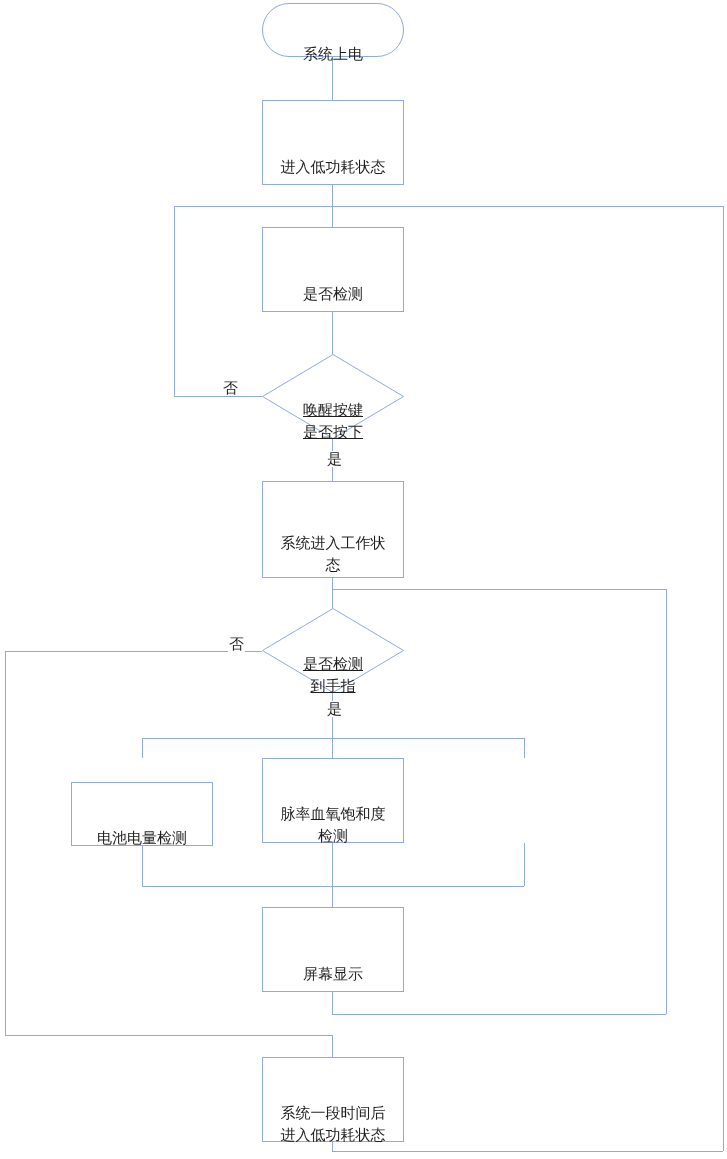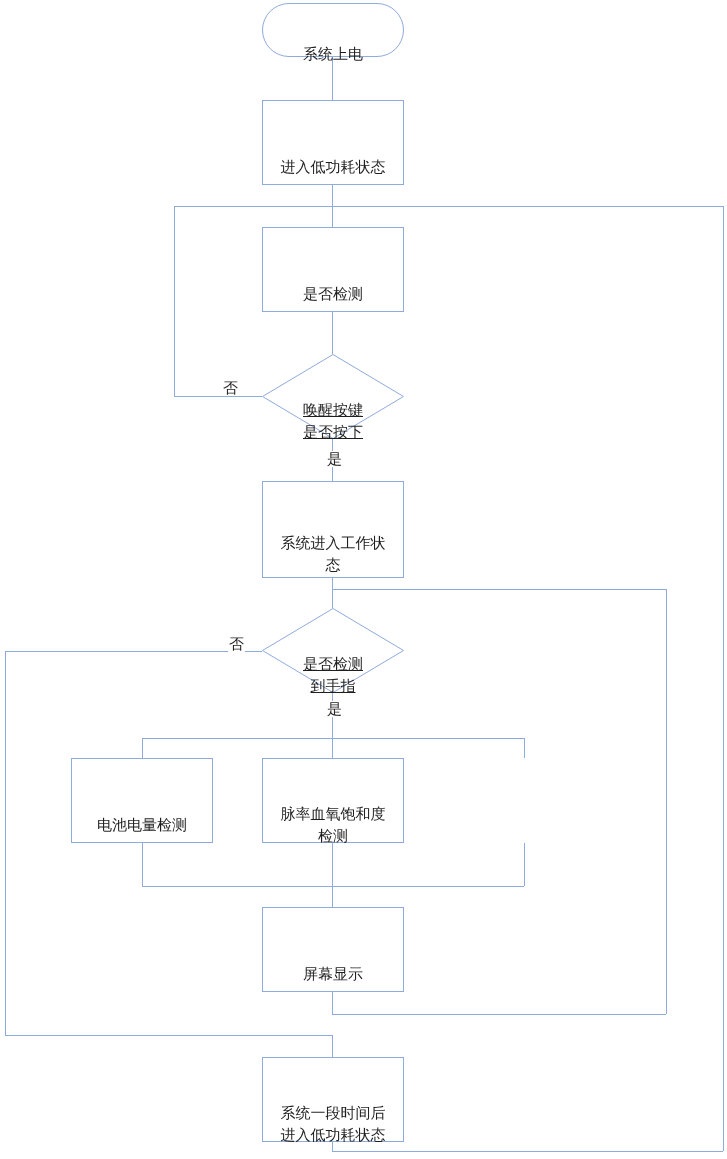--- a/index.html
+++ b/index.html
@@ -135,21 +135,21 @@
   </div>
 
   <div class="node diamond" style="left:262px;top:608px;width:142px;height:85px">
     <svg viewBox="0 0 142 85" preserveAspectRatio="none">
       <polygon points="71,0.5 141.5,42.5 71,84.5 0.5,42.5"></polygon>
     </svg>
     <span class="lbl">是否检测
 到手指</span>
   </div>
 
-  <div class="node rect" style="left:71px;top:758px;width:142px;height:85px">
+  <div class="node rect" style="left:71px;top:782px;width:142px;height:64px">
     <span class="lbl">电池电量检测</span>
   </div>
 
   <div class="node rect" style="left:262px;top:758px;width:142px;height:85px">
     <span class="lbl">脉率血氧饱和度
 检测</span>
   </div>
 
 
   <div class="node rect" style="left:262px;top:907px;width:142px;height:85px">

